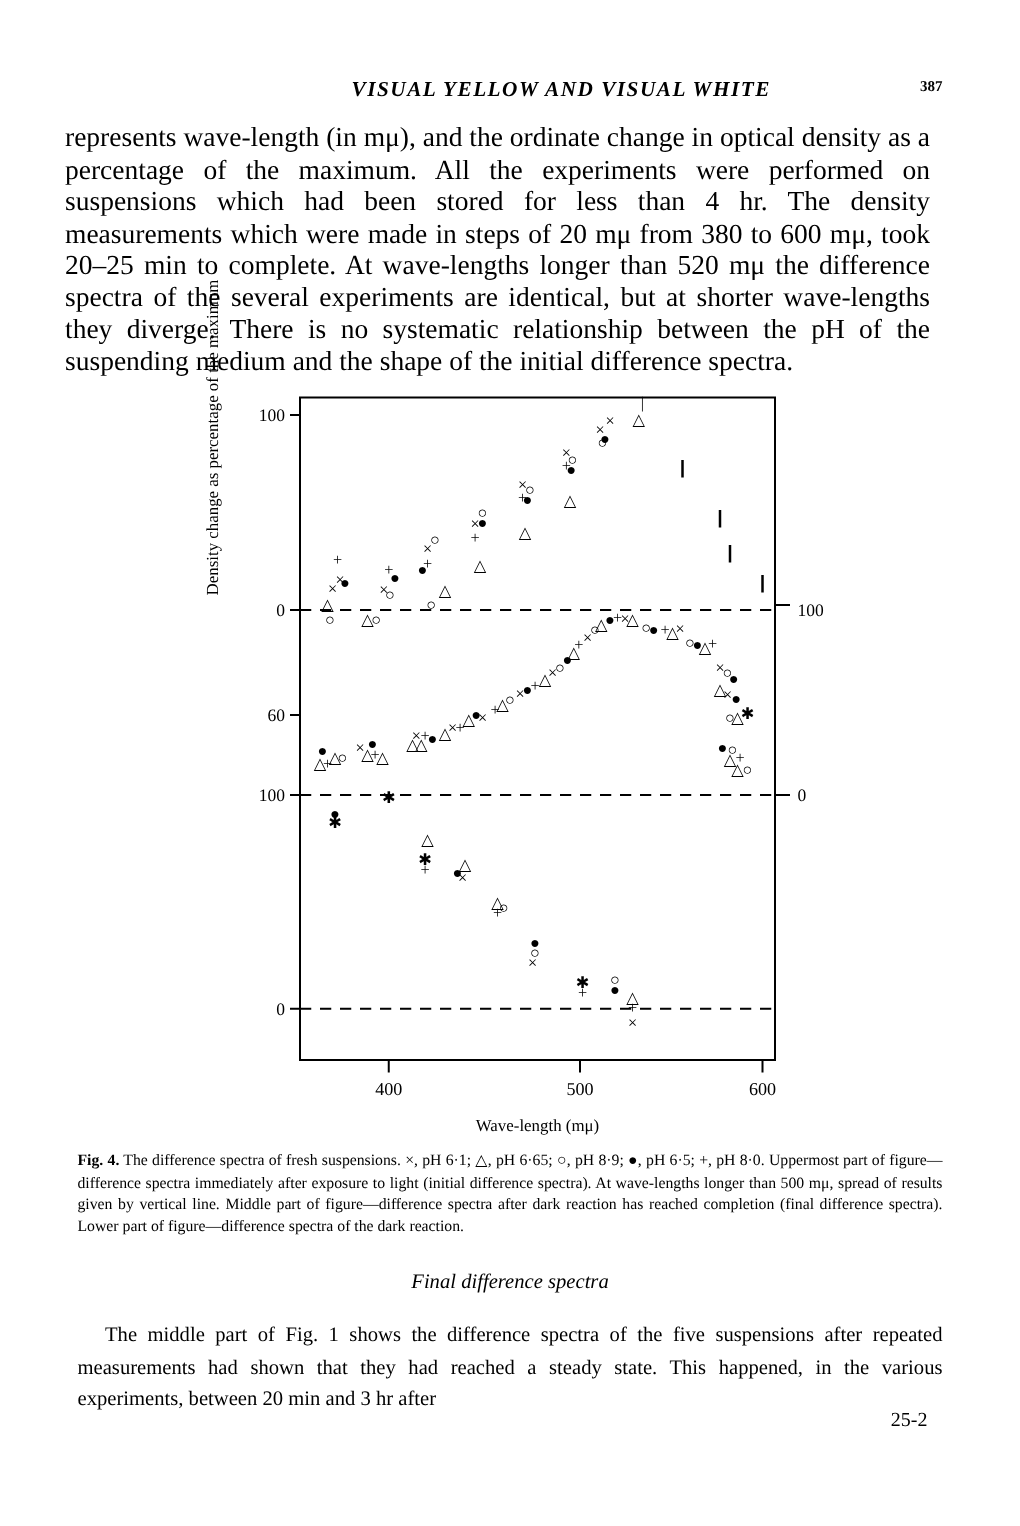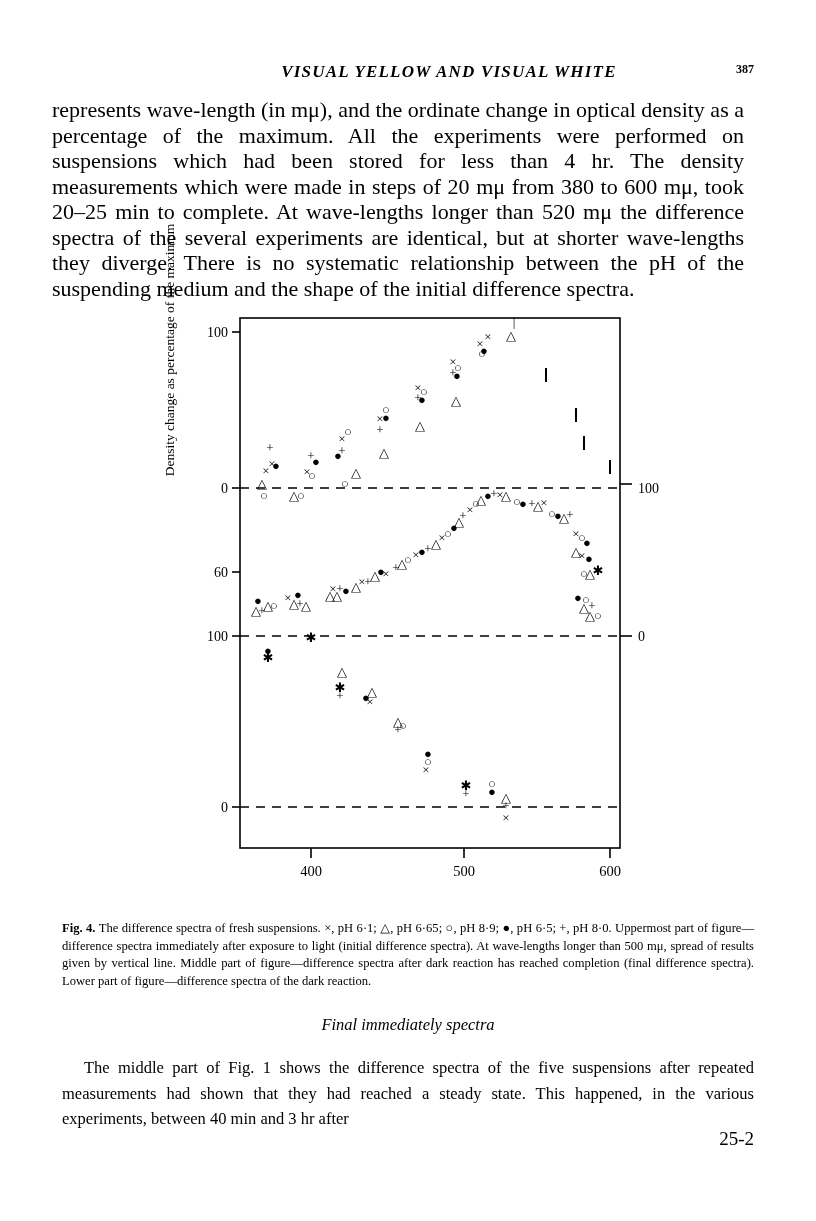--- a/index.html
+++ b/index.html
@@ -71,22 +71,22 @@
     top: 920px;
     left: 62px;
     width: 692px;
     font-size: 12.6px;
     line-height: 17.5px;
     text-align: justify;
   }
   .folio {
     position: absolute;
     top: 1128px;
-    right: 62px;
-    font-size: 19px;
+    right: 74px;
+    font-size: 16px;
     text-align: right;
   }
 
   
   .figure {
     position: absolute;
     top: 310px;
     left: 150px;
     width: 520px;
     height: 600px;
@@ -324,28 +324,29 @@
         <text x="322" y="478">○</text>
         <text x="322" y="486">●</text>
 
         <text x="336" y="500">+</text>
         <text x="336" y="492">△</text>
         <text x="336" y="512">×</text>
       </g>
     </svg>
 
     <div class="ylabel">Density change as percentage of the maximum</div>
+    <div class="xlabel">Wave-length (mμ)</div>
   </div>
 
   <div class="caption">
     <b>Fig. 4.</b>
     <span>The difference spectra of fresh suspensions.  ×, pH 6·1; △, pH 6·65; ○, pH 8·9; ●, pH 6·5; +, pH 8·0.  Uppermost part of figure—difference spectra immediately after exposure to light (initial difference spectra).  At wave-lengths longer than 500 mμ, spread of results given by vertical line.  Middle part of figure—difference spectra after dark reaction has reached completion (final difference spectra).  Lower part of figure—difference spectra of the dark reaction.</span>
   </div>
 
-  <div class="section-head">Final immediately spectra</div>
+  <div class="section-head">Final difference spectra</div>
 
   <div class="body-bottom">
-    <span class="indent">The middle part of Fig. 1 shows the difference spectra of the five suspensions after repeated measurements had shown that they had reached a steady state. This happened, in the various experiments, between 40 min and 3 hr after</span>
+    <span class="indent">The middle part of Fig. 1 shows the difference spectra of the five suspensions after repeated measurements had shown that they had reached a steady state. This happened, in the various experiments, between 20 min and 3 hr after</span>
   </div>
 
   <div class="folio">25-2</div>
 
 </div>
 
 </body></html>

